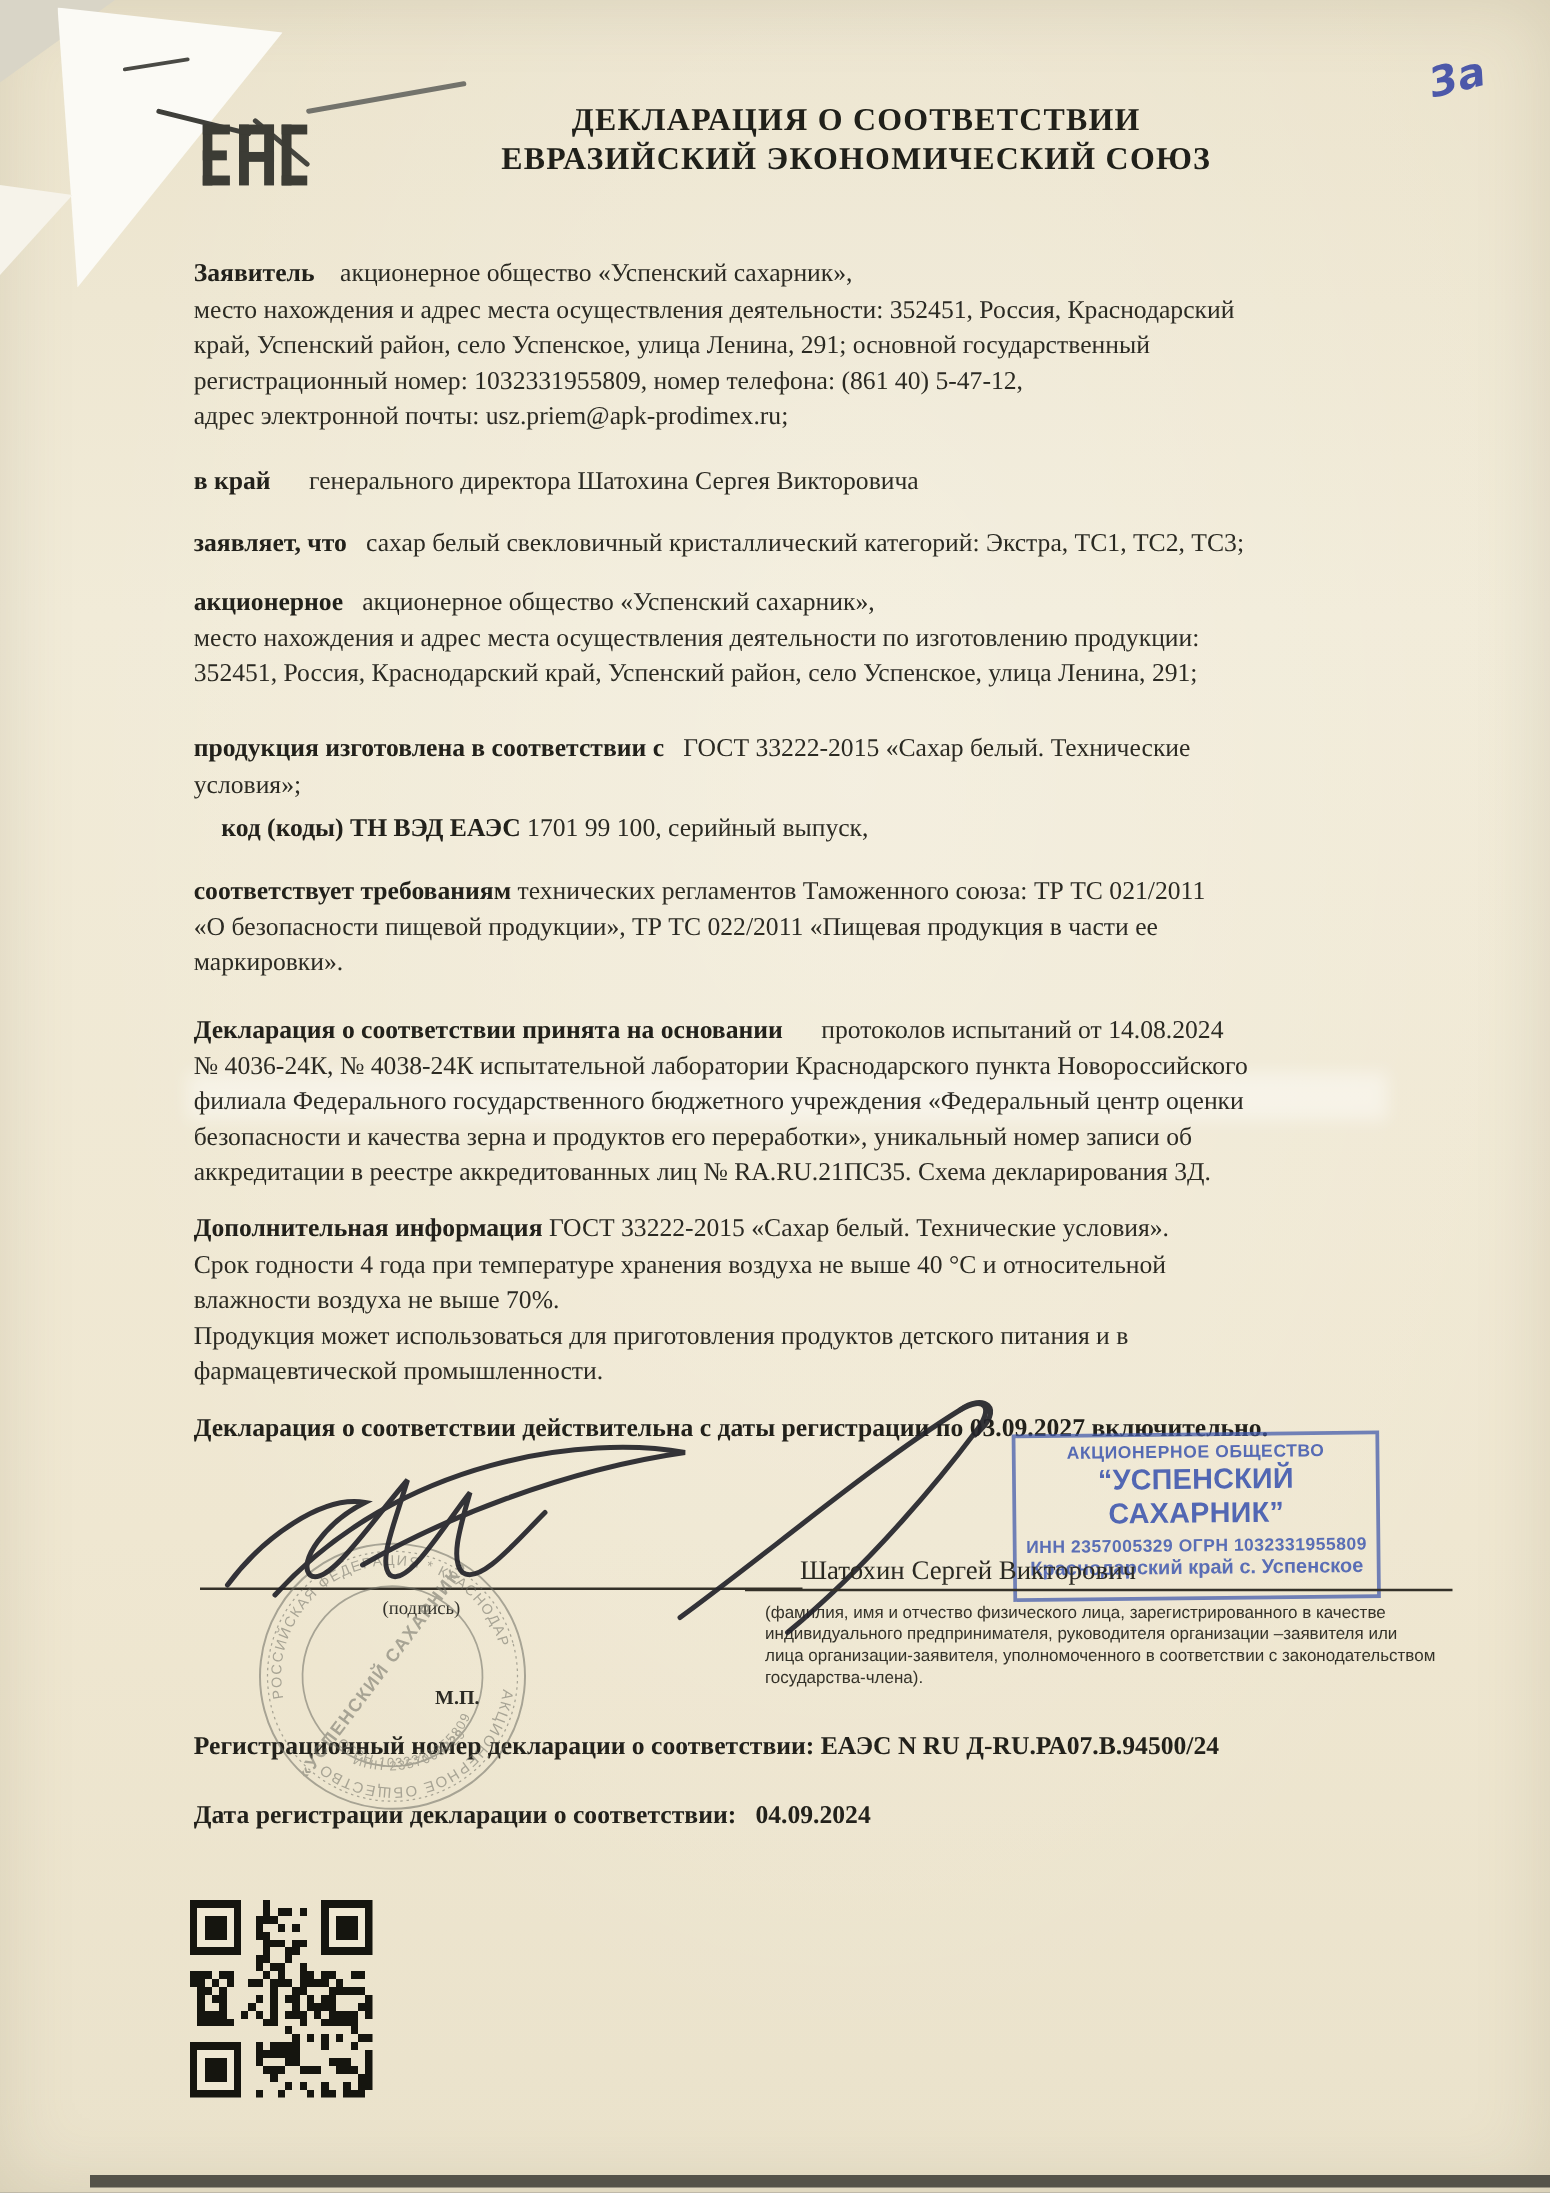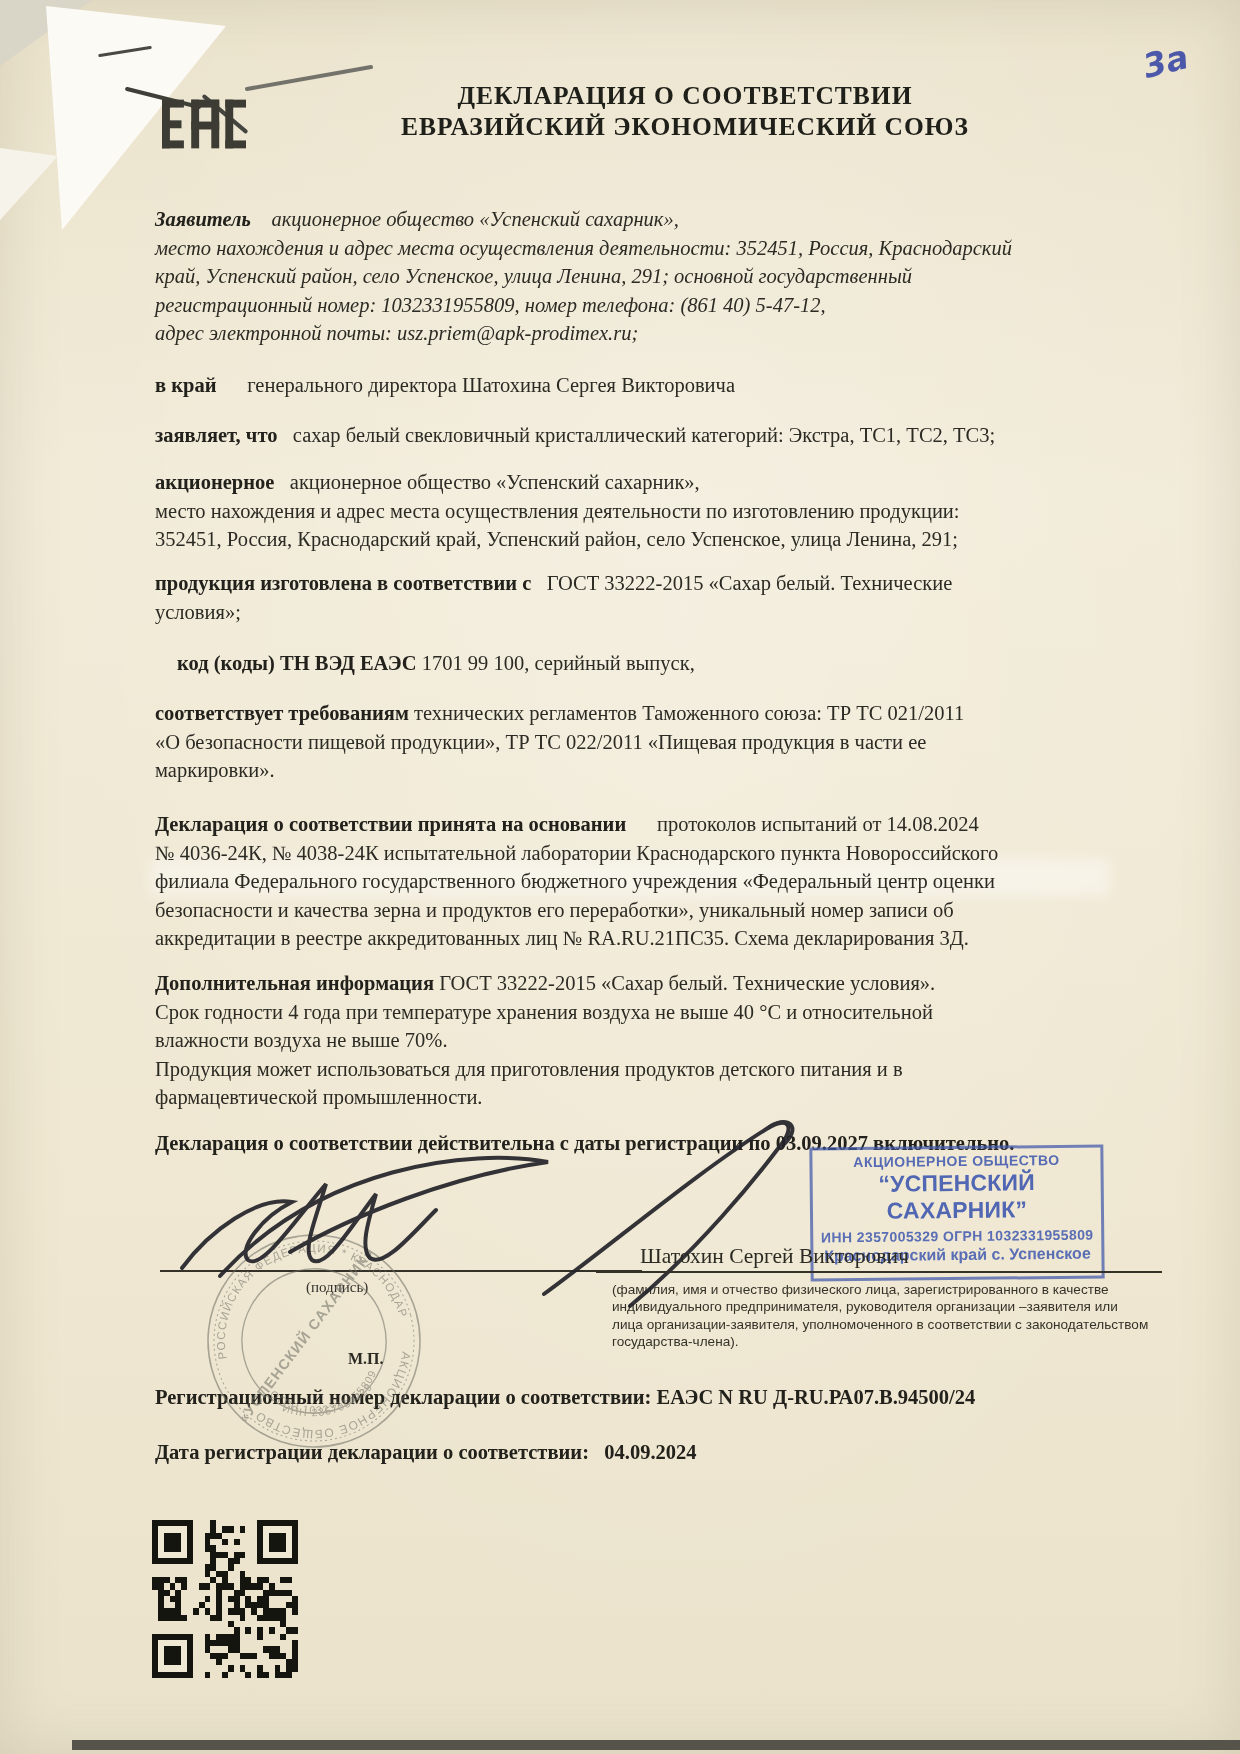--- a/index.html
+++ b/index.html
@@ -88,35 +88,35 @@
     </svg>
   </div>
 
   <div class="hand-mark">3а</div>
 
   <div class="title">
     <div>ДЕКЛАРАЦИЯ О СООТВЕТСТВИИ</div>
     <div>ЕВРАЗИЙСКИЙ ЭКОНОМИЧЕСКИЙ СОЮЗ</div>
   </div>
 
-  <p class="para" style="top:205px;font-style:italic;"><b>Заявитель</b><span>    акционерное общество «Успенский сахарник»,
+  <p class="para" style="top:205px;"><b>Заявитель</b><span>    акционерное общество «Успенский сахарник»,
 место нахождения и адрес места осуществления деятельности: 352451, Россия, Краснодарский
 край, Успенский район, село Успенское, улица Ленина, 291; основной государственный
 регистрационный номер: 1032331955809, номер телефона: (861 40) 5-47-12,
 адрес электронной почты: usz.priem@apk-prodimex.ru;</span></p>
 
   <p class="para" style="top:371px;"><b>в край</b><span>      генерального директора Шатохина Сергея Викторовича</span></p>
 
   <p class="para" style="top:421px;"><b>заявляет, что</b><span>   сахар белый свекловичный кристаллический категорий: Экстра, ТС1, ТС2, ТС3;</span></p>
 
   <p class="para" style="top:468px;"><b>акционерное</b><span>   акционерное общество «Успенский сахарник»,
 место нахождения и адрес места осуществления деятельности по изготовлению продукции:
 352451, Россия, Краснодарский край, Успенский район, село Успенское, улица Ленина, 291;</span></p>
 
-  <p class="para" style="top:569px;"><b>продукция изготовлена в соответствии с</b><span>   ГОСТ 33222-2015 «Сахар белый. Технические
+  <p class="para" style="top:585px;"><b>продукция изготовлена в соответствии с</b><span>   ГОСТ 33222-2015 «Сахар белый. Технические
 условия»;</span></p>
 
   <p class="para" style="top:649px;margin-left:22px;"><b>код (коды) ТН ВЭД ЕАЭС</b><span> 1701 99 100, серийный выпуск,</span></p>
 
   <p class="para" style="top:699px;"><b>соответствует требованиям</b><span> технических регламентов Таможенного союза: ТР ТС 021/2011
 «О безопасности пищевой продукции», ТР ТС 022/2011 «Пищевая продукция в части ее
 маркировки».</span></p>
 
   <p class="para" style="top:810px;"><b>Декларация о соответствии принята на основании</b><span>      протоколов испытаний от 14.08.2024
 № 4036-24К, № 4038-24К испытательной лаборатории Краснодарского пункта Новороссийского

